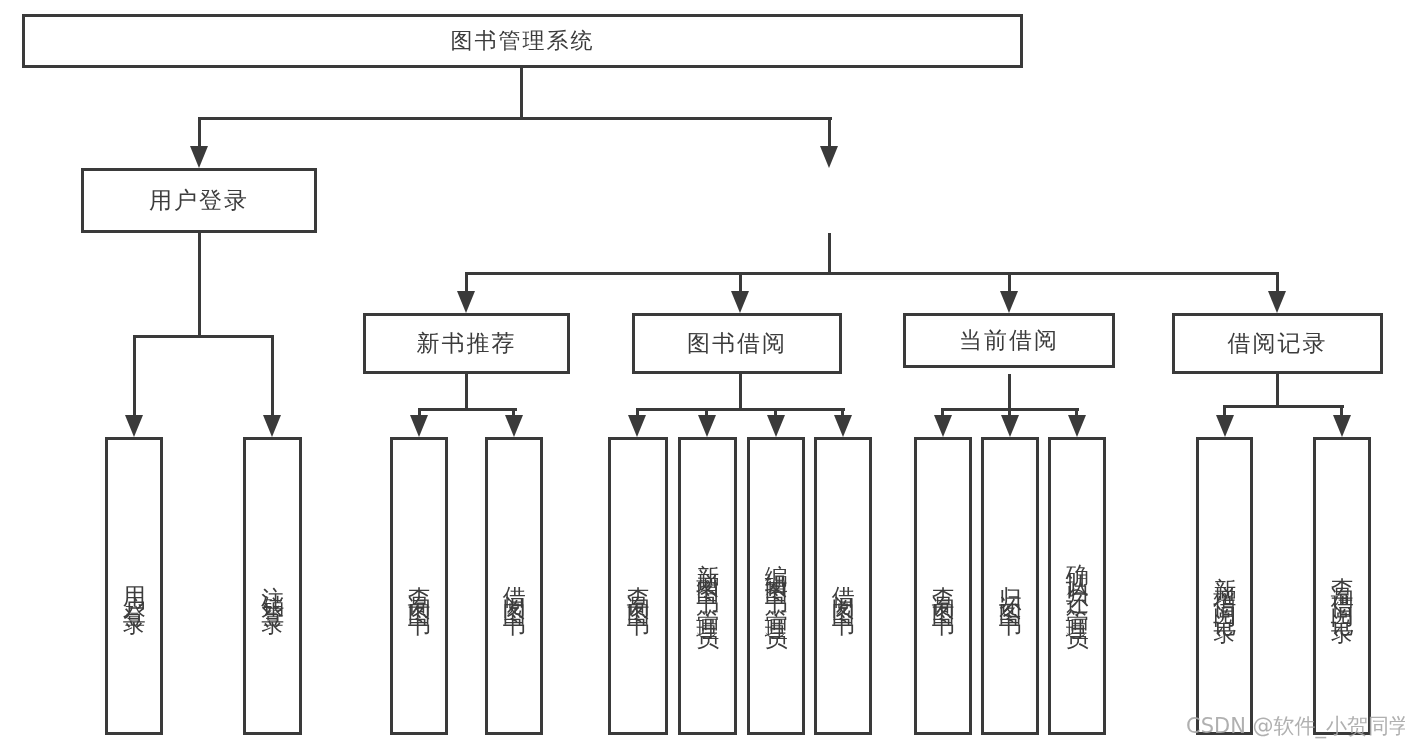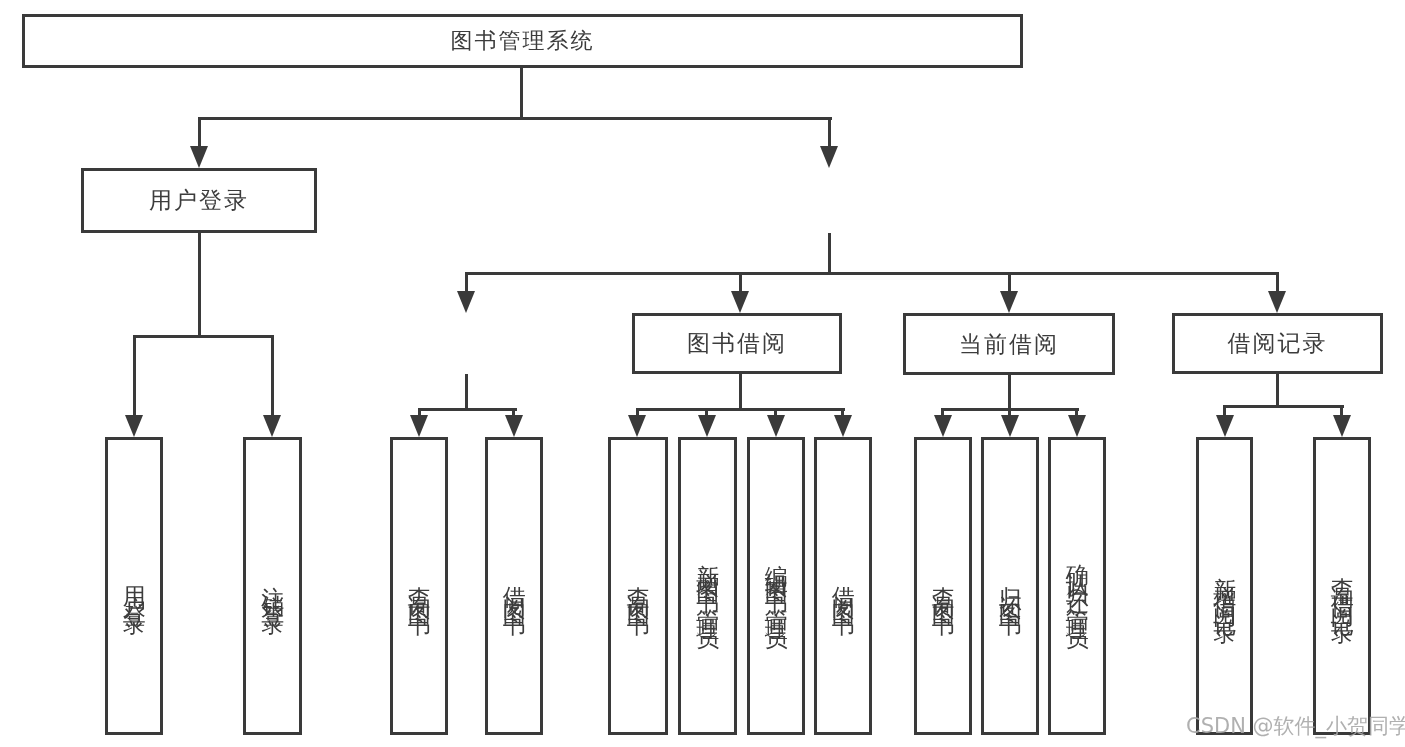--- a/index.html
+++ b/index.html
@@ -55,26 +55,29 @@
 
   <div class="box root-box" style="left:22px;top:14px;width:1001px;height:54px;">
     <span>图书管理系统</span>
   </div>
 
   <div class="box" style="left:81px;top:168px;width:236px;height:65px;">
     <span>用户登录</span>
   </div>
 
 
+  <div class="box" style="left:363px;top:313px;width:207px;height:61px;">
+    <span>新书推荐</span>
+  </div>
 
   <div class="box" style="left:632px;top:313px;width:210px;height:61px;align-items:center;">
     <span>图书借阅</span>
   </div>
 
-  <div class="box" style="left:903px;top:313px;width:212px;height:62px;">
+  <div class="box" style="left:903px;top:313px;width:212px;height:55px;">
     <span>当前借阅</span>
   </div>
 
   <div class="box" style="left:1172px;top:313px;width:211px;height:61px;">
     <span>借阅记录</span>
   </div>
 
   <div class="box leaf" style="left:105px;top:437px;width:58px;height:298px;">
     <span class="vtxt">用户登录</span>
   </div>

